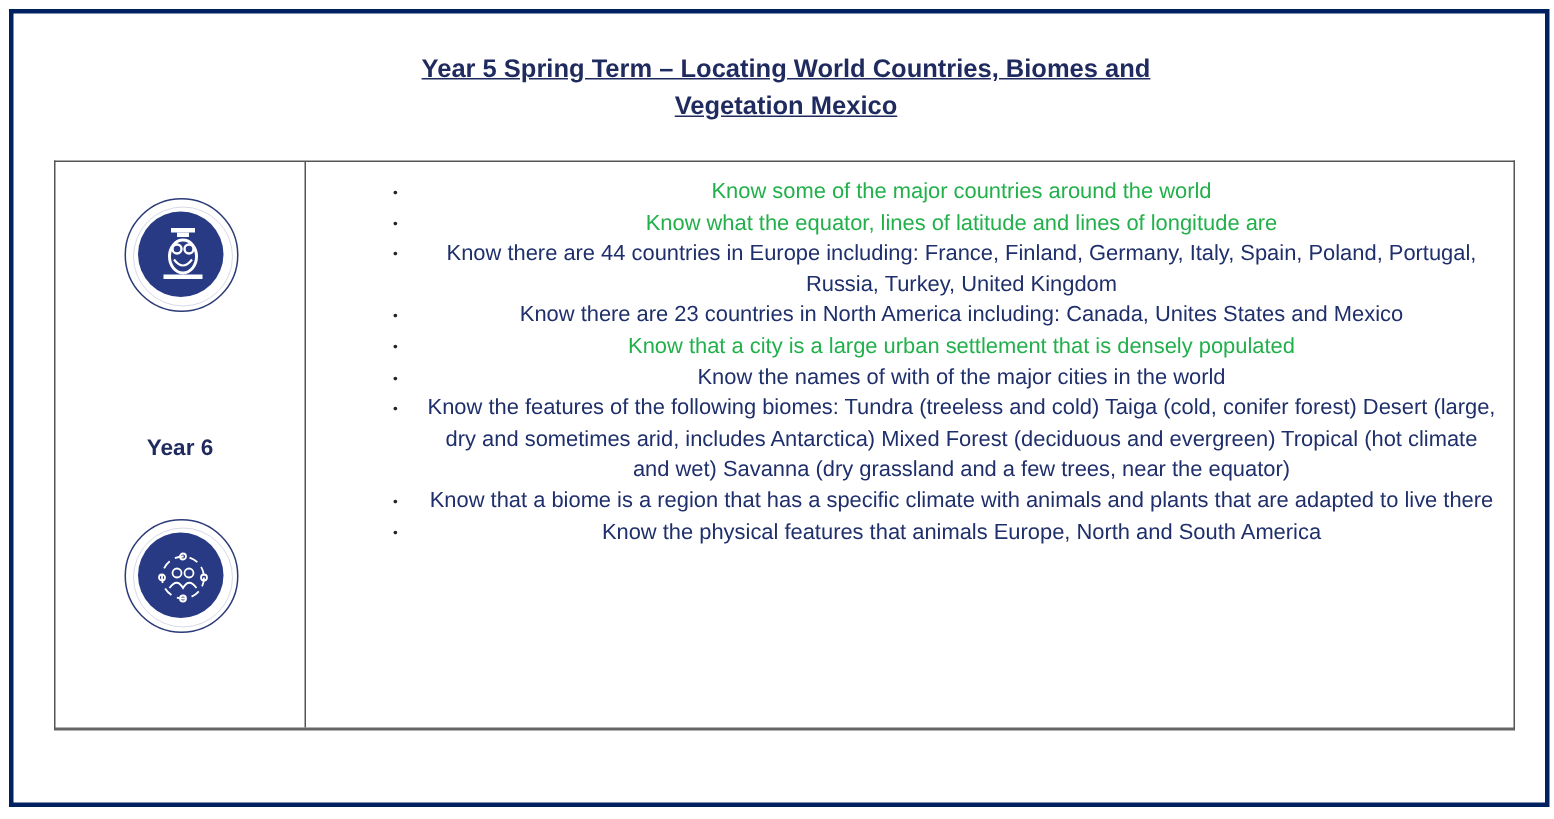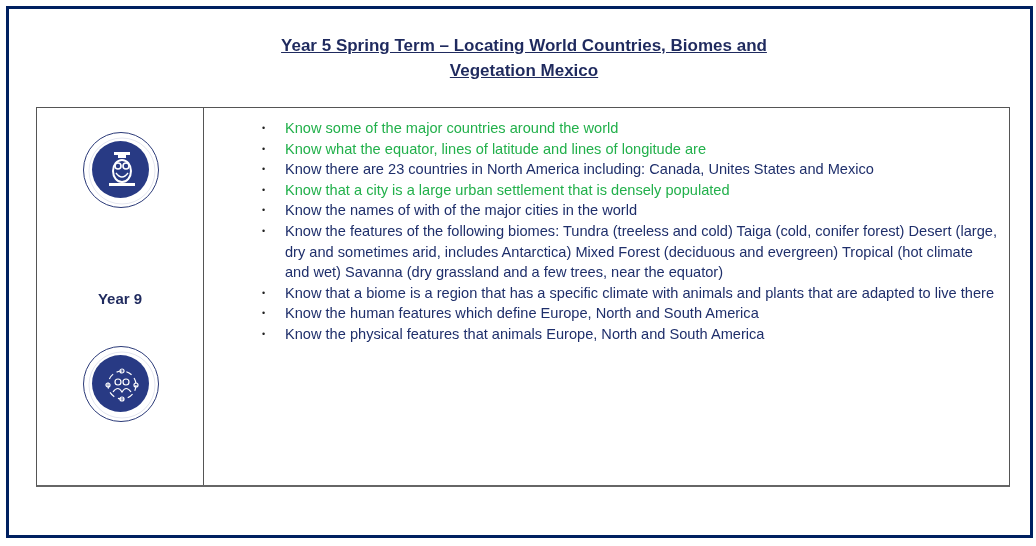--- a/index.html
+++ b/index.html
@@ -7,21 +7,21 @@
   .frame { position:absolute; left:6px; top:6px; width:1021px; height:526px; border:3px solid #002060; box-sizing:content-box; }
   .title { position:absolute; left:0; top:24px; width:1030px; text-align:center; color:#1f2a5e; font-weight:bold; font-size:17px; line-height:25px; }
   .title span { text-decoration:underline; }
   .table { position:absolute; left:27px; top:98px; width:974px; height:380px; border:1px solid #555; border-bottom:2px solid #666; box-sizing:border-box; }
   .divider { position:absolute; left:166px; top:0; bottom:0; width:1px; background:#555; }
   .logo { position:absolute; width:76px; height:76px; border-radius:50%; border:1.5px solid #2b3a78; box-sizing:border-box; background:#fff; }
   .logo .inner { position:absolute; left:8px; top:8px; width:57px; height:57px; border-radius:50%; background:#283a84; }
   .logo svg.ring { position:absolute; left:0; top:0; }
   .year { position:absolute; left:0; width:166px; top:182px; text-align:center; font-weight:bold; font-size:15px; color:#1f2a5e; }
   ul.items { position:absolute; left:230px; top:10px; width:730px; margin:0; padding:0; list-style:none; font-size:14.6px; line-height:20.6px; }
-  ul.items li { position:relative; padding-left:18px; color:#1f2f6b; }
+  ul.items li { position:relative; padding-left:18px; color:#1f2f6b;text-align:center; }
   ul.items li::before { content:"\2022"; position:absolute; left:-5px; top:0; font-size:9px; color:#222; }
   ul.items li.green { color:#22b04b; }
 </style>
 </head>
 <body>
 
 <div class="frame">
   <div class="title">
     <span>Year 5 Spring Term – Locating World Countries, Biomes and</span><br>
     <span>Vegetation Mexico</span>
@@ -39,21 +39,21 @@
         <rect x="8" y="1" width="16" height="3" fill="#fff"></rect>
         <rect x="12" y="4" width="8" height="3" fill="#fff"></rect>
         <ellipse cx="16" cy="20" rx="9" ry="11" fill="none" stroke="#fff" stroke-width="2"></ellipse>
         <circle cx="12" cy="15" r="3" fill="none" stroke="#fff" stroke-width="1.6"></circle>
         <circle cx="20" cy="15" r="3" fill="none" stroke="#fff" stroke-width="1.6"></circle>
         <path d="M10 22 Q16 30 22 22" fill="none" stroke="#fff" stroke-width="1.4"></path>
         <rect x="3" y="32" width="26" height="3" fill="#fff"></rect>
       </svg>
     </div>
 
-    <div class="year">Year 9</div>
+    <div class="year">Year 6</div>
 
     <div class="logo" style="left:46px; top:238px;">
       <svg class="ring" width="76" height="76" viewBox="0 0 76 76">
         <circle cx="38" cy="38" r="33" fill="none" stroke="#c9cde0" stroke-width="0.5"></circle>
       </svg>
       <div class="inner"></div>
       <svg style="position:absolute;left:20px;top:20px" width="36" height="36" viewBox="0 0 36 36">
         <circle cx="18" cy="18" r="14" fill="none" stroke="#fff" stroke-width="1.2" stroke-dasharray="6 4"></circle>
         <circle cx="18" cy="4" r="2" fill="none" stroke="#fff" stroke-width="1.2"></circle>
         <circle cx="32" cy="18" r="2" fill="none" stroke="#fff" stroke-width="1.2"></circle>
@@ -61,22 +61,22 @@
         <circle cx="18" cy="32" r="2" fill="none" stroke="#fff" stroke-width="1.2"></circle>
         <circle cx="14" cy="15" r="3" fill="none" stroke="#fff" stroke-width="1.2"></circle>
         <circle cx="22" cy="15" r="3" fill="none" stroke="#fff" stroke-width="1.2"></circle>
         <path d="M9 25 Q14 18 18 25 Q22 18 27 25" fill="none" stroke="#fff" stroke-width="1.2"></path>
       </svg>
     </div>
 
     <ul class="items">
       <li class="green">Know some of the major countries around the world</li>
       <li class="green">Know what the equator, lines of latitude and lines of longitude are</li>
+      <li>Know there are 44 countries in Europe including:  France, Finland, Germany, Italy, Spain, Poland, Portugal, Russia, Turkey, United Kingdom</li>
       <li>Know there are 23 countries in North America including: Canada, Unites States and Mexico</li>
       <li class="green">Know that a city is a large urban settlement that is densely populated</li>
       <li>Know the names of with of the major cities in the world</li>
       <li>Know the features of the following biomes: Tundra (treeless and cold) Taiga (cold, conifer forest) Desert (large, dry and sometimes arid, includes Antarctica) Mixed Forest (deciduous and evergreen) Tropical (hot climate and wet) Savanna (dry grassland and a few trees, near the equator)</li>
       <li>Know that a biome is a region that has a specific climate with animals and plants that are adapted to live there</li>
-      <li>Know the human features which define Europe, North and South America</li>
       <li>Know the physical features that animals Europe, North and South America</li>
     </ul>
   </div>
 </div>
 
 </body></html>

